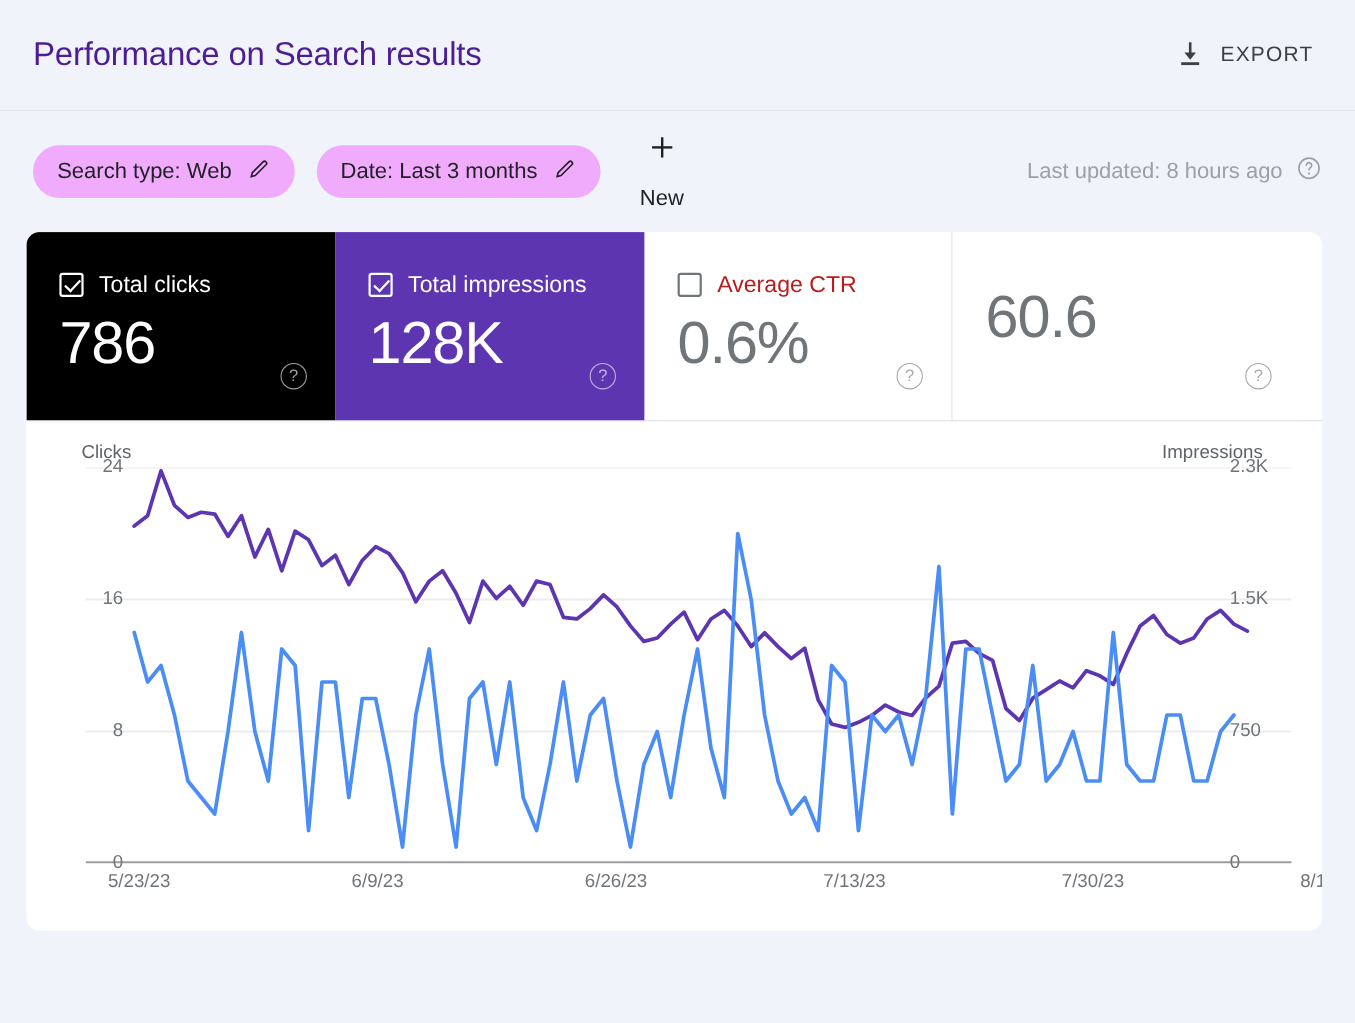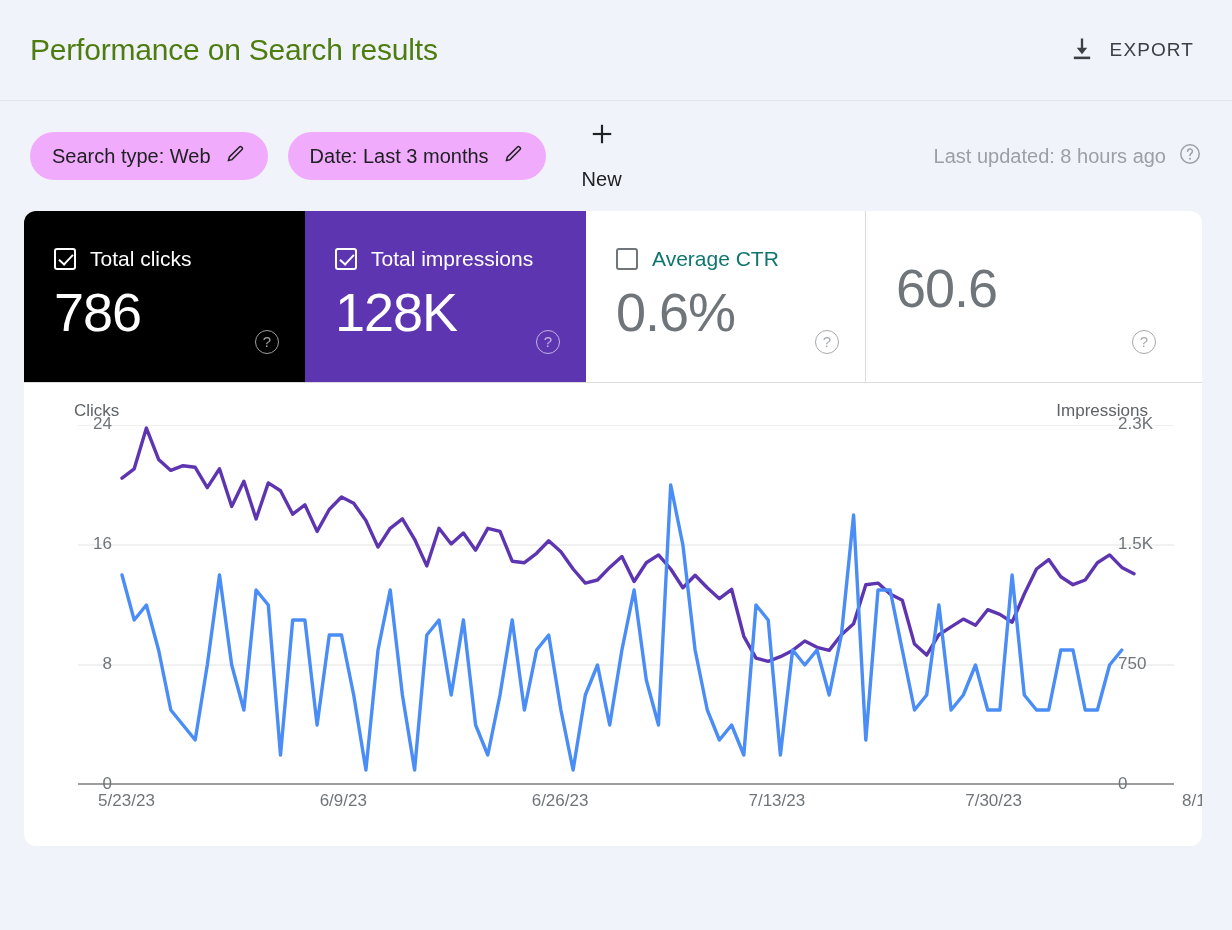--- a/index.html
+++ b/index.html
@@ -16,21 +16,21 @@
     display: flex;
     align-items: center;
     justify-content: space-between;
     padding: 0 32px 0 30px;
     border-bottom: 1px solid #e3e6ef;
     background: #f1f3fb;
   }
   .page-title {
     font-size: 30px;
     font-weight: 400;
-    color: #4d7c0f;
+    color: #4c1d95;
     letter-spacing: -0.2px;
   }
   .export-btn {
     display: flex;
     align-items: center;
     gap: 14px;
     cursor: pointer;
     background: none;
     border: none;
     padding: 4px 6px;
@@ -143,21 +143,21 @@
   .card-label { font-size: 21px; }
   .card-value {
     margin-top: 10px;
     font-size: 54px;
     font-weight: 400;
     letter-spacing: -1px;
     line-height: 1.15;
   }
   .card.clicks, .card.impressions { color: #fff; }
   .card.plain { color: #70757a; }
-  .card.plain .card-label { color: #0f766e; }
+  .card.plain .card-label { color: #b91c1c; }
   .help {
     position: absolute;
     right: 26px; bottom: 28px;
     width: 24px; height: 24px;
     border-radius: 50%;
     border: 1.6px solid currentColor;
     opacity: .62;
     font-size: 15px;
     line-height: 21px;
     text-align: center;

